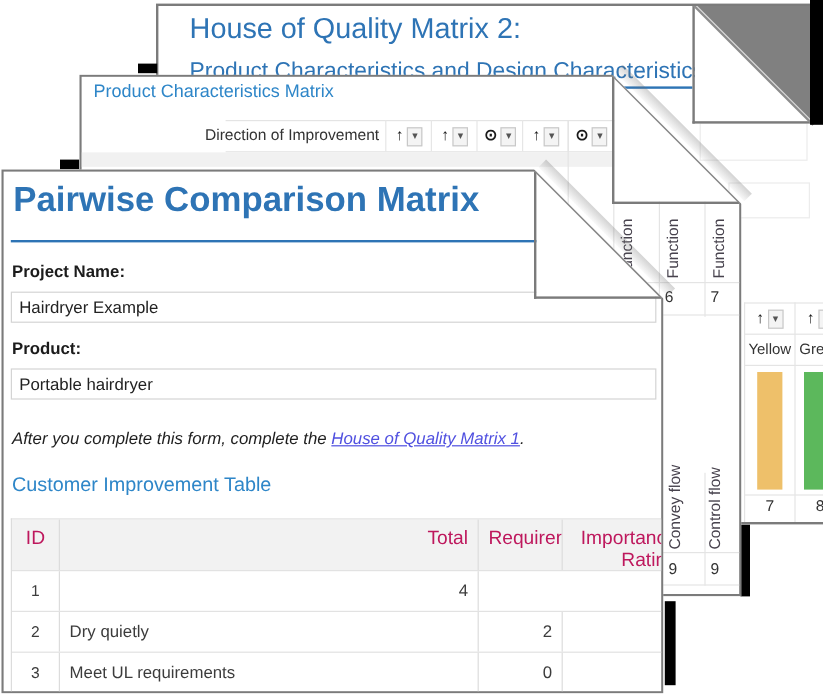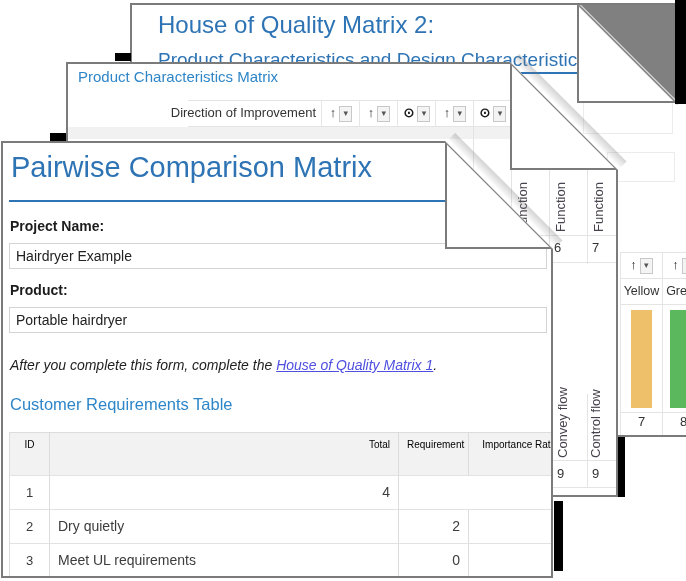--- a/index.html
+++ b/index.html
@@ -44,21 +44,21 @@
   .txt-input{position:absolute;height:24px;border:1px solid #d4d4d4;background:#fff;box-sizing:content-box;
              padding:0 6px;font-size:14px;color:#222;font-family:"Liberation Sans",sans-serif;}
   .note{position:absolute;font-style:italic;font-size:14px;color:#1f1f1f;}
   .note a{color:#5050e0;}
   
   #req-table{position:absolute;left:6px;top:289px;width:560px;border:1px solid #dcdcdc;border-right:none;box-sizing:border-box;}
   .trow{display:grid;grid-template-columns:39px 349px 70px 102px;}
   .thead{background:#f2f2f2;height:42px;}
   .tbody-row{height:33px;border-top:1px solid #e2e2e2;}
   .tc{overflow:hidden;font-size:14px;color:#3c3c3c;}
-  .thead .tc{font-size:10px;color:#000000;padding-top:6px;box-sizing:border-box;line-height:1.2;}
+  .thead .tc{font-size:16px;color:#be185d;padding-top:6px;box-sizing:border-box;line-height:1.2;}
   .tbody-row .tc{line-height:33px;}
   .c-id{text-align:center;font-size:13px;}
   .c-req{border-left:1px solid #dcdcdc;padding-left:8px;}
   .c-tot{border-left:1px solid #dcdcdc;text-align:right;padding-right:8px;}
   .c-imp{border-left:1px solid #dcdcdc;text-align:right;padding-right:6px;}
   .num{font-size:13px;color:#333;}
   .bar{position:absolute;width:21px;height:98px;}
 </style>
 </head>
 <body>
@@ -154,32 +154,32 @@
     <div class="abs num" style="left:524px;top:402px;">9</div>
 
     <div class="flap">
         <div class="diag"></div>
       </div>
   </div>
 
   <div class="fold-band" style="left:448px;top:140px;z-index:4"></div>
 
   <div id="front-page" class="page notched">
-    <div class="abs title-blue" style="left:8px;top:8px;font-size:29px;">Pairwise Comparison Matrix</div>
+    <div class="abs title-blue" style="left:8px;top:8px;font-size:29px;font-weight:bold;">Pairwise Comparison Matrix</div>
     <div class="abs blue-rule" style="left:6px;top:57px;width:440px;"></div>
 
     <div class="lbl" style="left:7px;top:75px;">Project Name:</div>
     <input class="txt-input" style="left: 6px; top: 100px; width: 524px;" value="Hairdryer Example">
 
     <div class="lbl" style="left:7px;top:139px;">Product:</div>
     <input class="txt-input" style="left: 6px; top: 164px; width: 524px;" value="Portable hairdryer">
 
     <div class="note" style="left:7px;top:214px;text-align:center;"><span>After you complete this form, complete the </span><a href="#">House of Quality Matrix 1</a><span>.</span></div>
 
-    <div class="abs h2-blue" style="left:7px;top:252px;font-size:16.5px;">Customer Requirements Table</div>
+    <div class="abs h2-blue" style="left:7px;top:252px;font-size:16.5px;">Customer Improvement Table</div>
 
     <div id="req-table">
       <div class="trow thead">
         <div class="tc c-id">ID</div>
         <div class="tc c-tot">Total</div>
         <div class="tc c-req">Requirement</div>
         <div class="tc c-imp">Importance Rating</div>
       </div>
       <div class="trow tbody-row">
         <div class="tc c-id">1</div>

